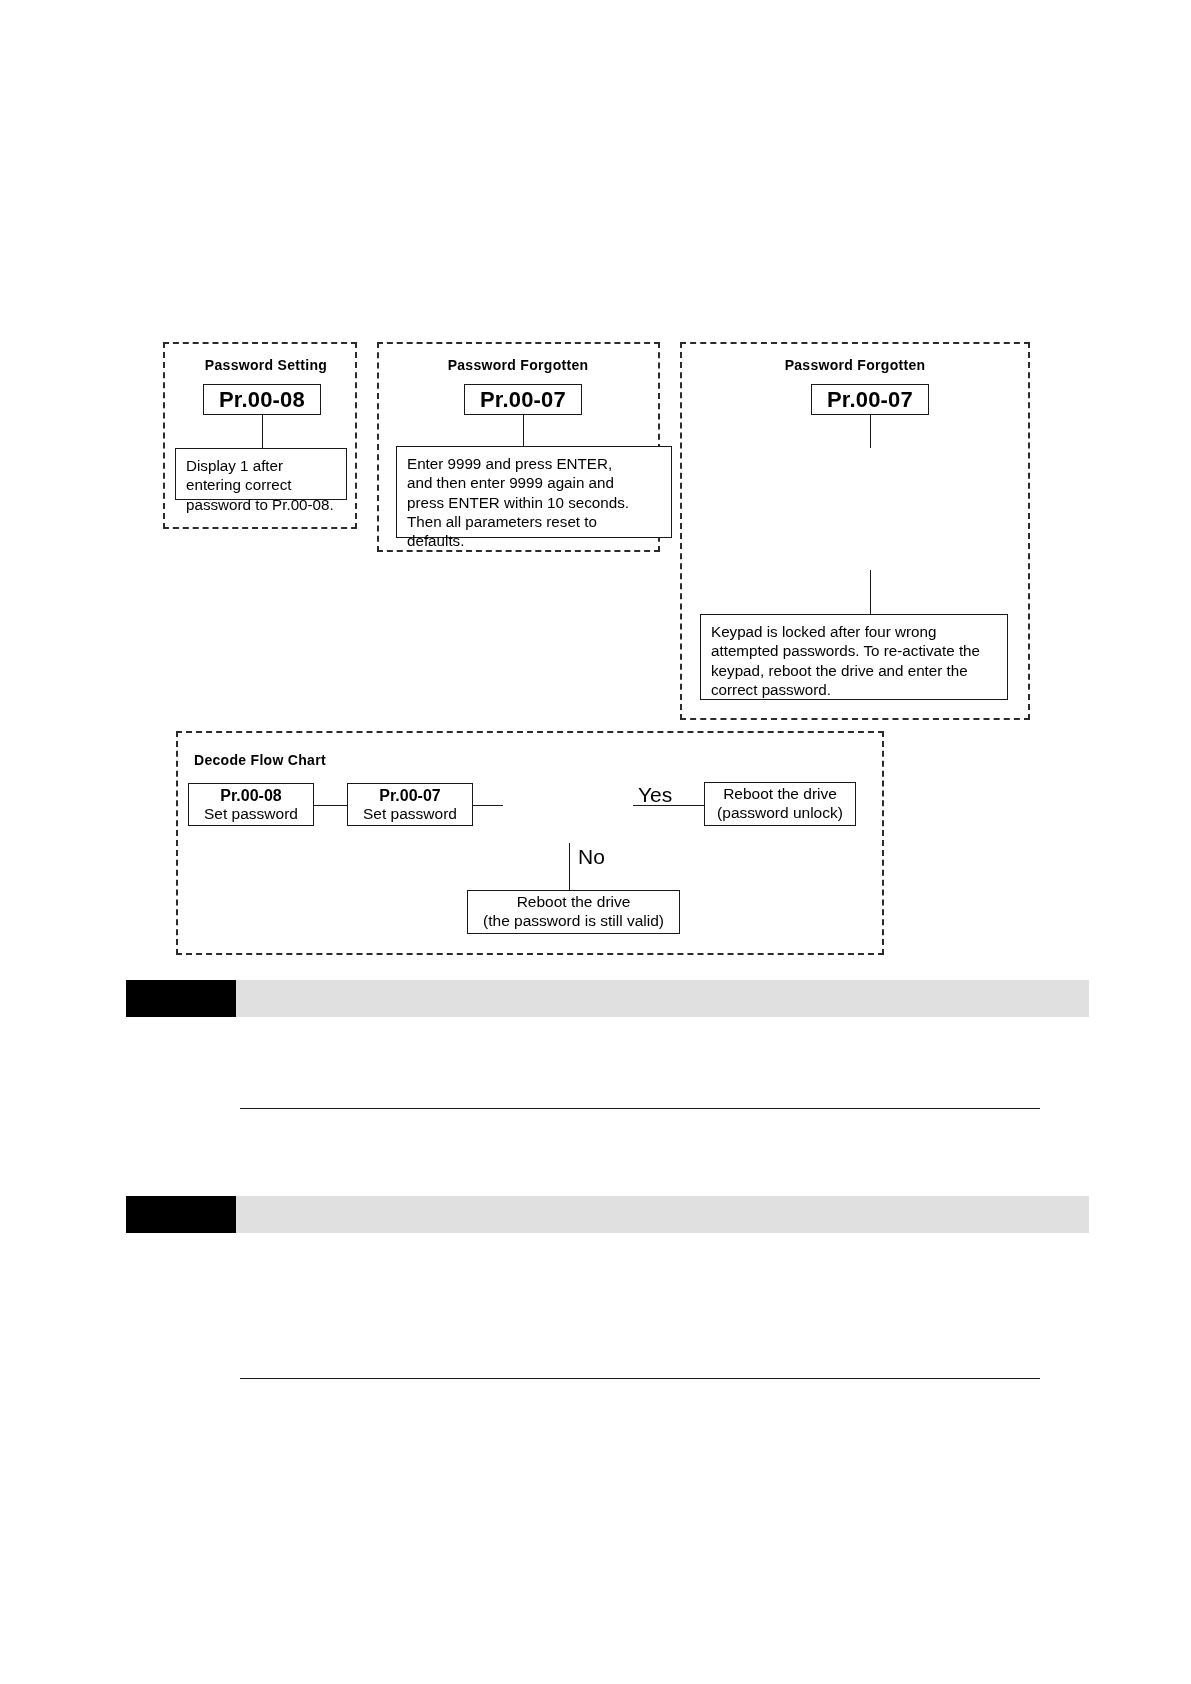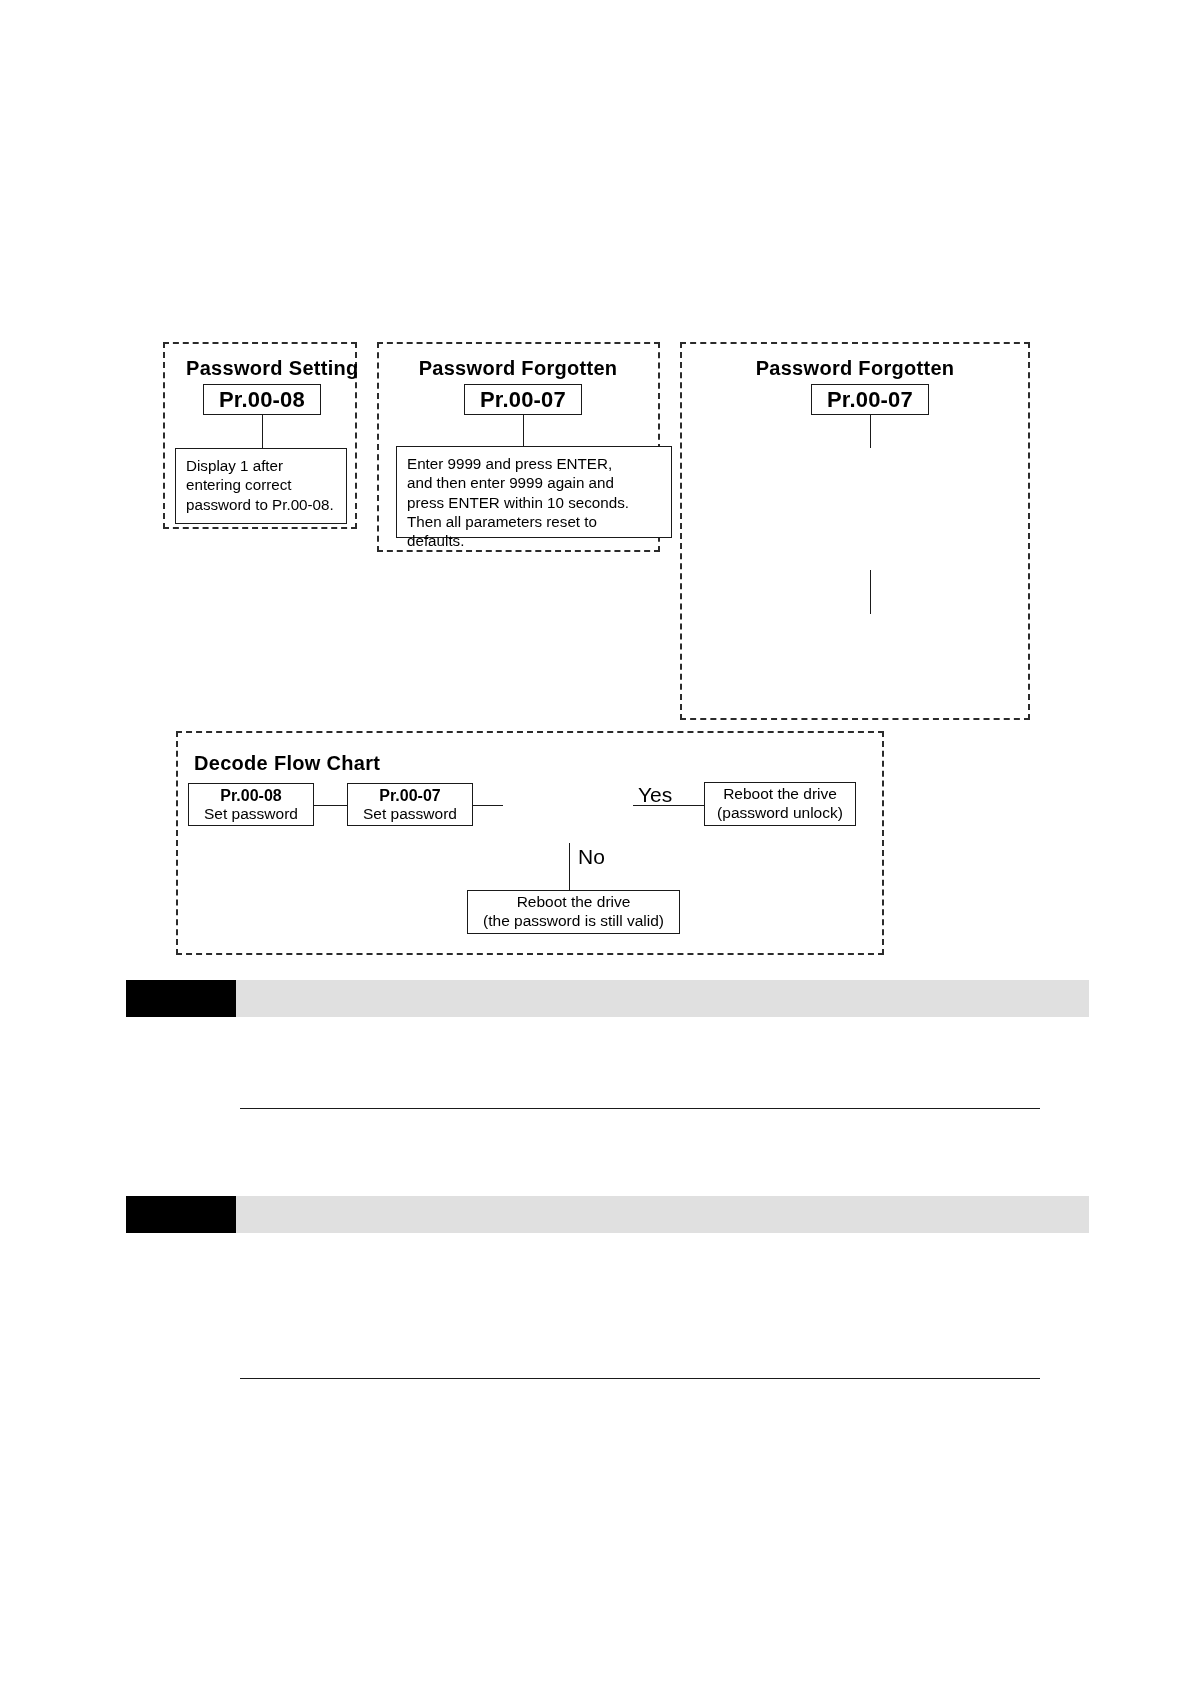--- a/index.html
+++ b/index.html
@@ -23,21 +23,21 @@
   
   .panel {
     position: absolute;
     border: 2px dashed #2b2b2b;
     box-sizing: border-box;
     background: transparent;
   }
   .panel-title {
     position: absolute;
     font-weight: bold;
-    font-size: 20px;
+    font-size: 14px;
     letter-spacing: .3px;
     white-space: nowrap;
     color: #000;
   }
 
   
   .box {
     position: absolute;
     border: 1.6px solid #1a1a1a;
     box-sizing: border-box;
@@ -151,21 +151,21 @@
 <div id="page">
 
   <div class="panel" style="left:163px; top:342px; width:194px; height:187px;"></div>
 
   <div class="panel-title" style="left:186px; top:357px; width:160px; text-align:center;">Password Setting</div>
 
   <div class="box param-box" style="left:203px; top:384px; width:118px; height:31px;">Pr.00-08</div>
 
   <div class="vline" style="left:262px; top:415px; height:33px;"></div>
 
-  <div class="box text-box" style="left:175px; top:448px; width:172px; height:76px;">
+  <div class="box text-box" style="left:175px; top:448px; width:172px; height:52px;">
     <p>Display 1 after</p>
     <p>entering correct</p>
     <p>password to Pr.00-08.</p>
   </div>
 
   <div class="panel" style="left:377px; top:342px; width:283px; height:210px;"></div>
 
   <div class="panel-title" style="left:398px; top:357px; width:240px; text-align:center;">Password Forgotten</div>
 
   <div class="box param-box" style="left:464px; top:384px; width:118px; height:31px;">Pr.00-07</div>
@@ -184,20 +184,26 @@
 
   <div class="panel-title" style="left:700px; top:357px; width:310px; text-align:center;">Password Forgotten</div>
 
   <div class="box param-box" style="left:811px; top:384px; width:118px; height:31px;">Pr.00-07</div>
 
   <div class="vline" style="left:870px; top:415px; height:33px;"></div>
 
 
   <div class="vline" style="left:870px; top:570px; height:44px;"></div>
 
+  <div class="box text-box" style="left:700px; top:614px; width:308px; height:86px;">
+    <p>Keypad is locked after four wrong</p>
+    <p>attempted passwords. To re-activate the</p>
+    <p>keypad, reboot the drive and enter the</p>
+    <p>correct password.</p>
+  </div>
 
   <div class="panel" style="left:176px; top:731px; width:708px; height:224px;"></div>
 
   <div class="panel-title" style="left:194px; top:752px;">Decode Flow Chart</div>
 
   <div class="flow-box" style="left:188px; top:783px; width:126px; height:43px;">
     <span class="ln-bold">Pr.00-08</span>
     <span>Set password</span>
   </div>
 

